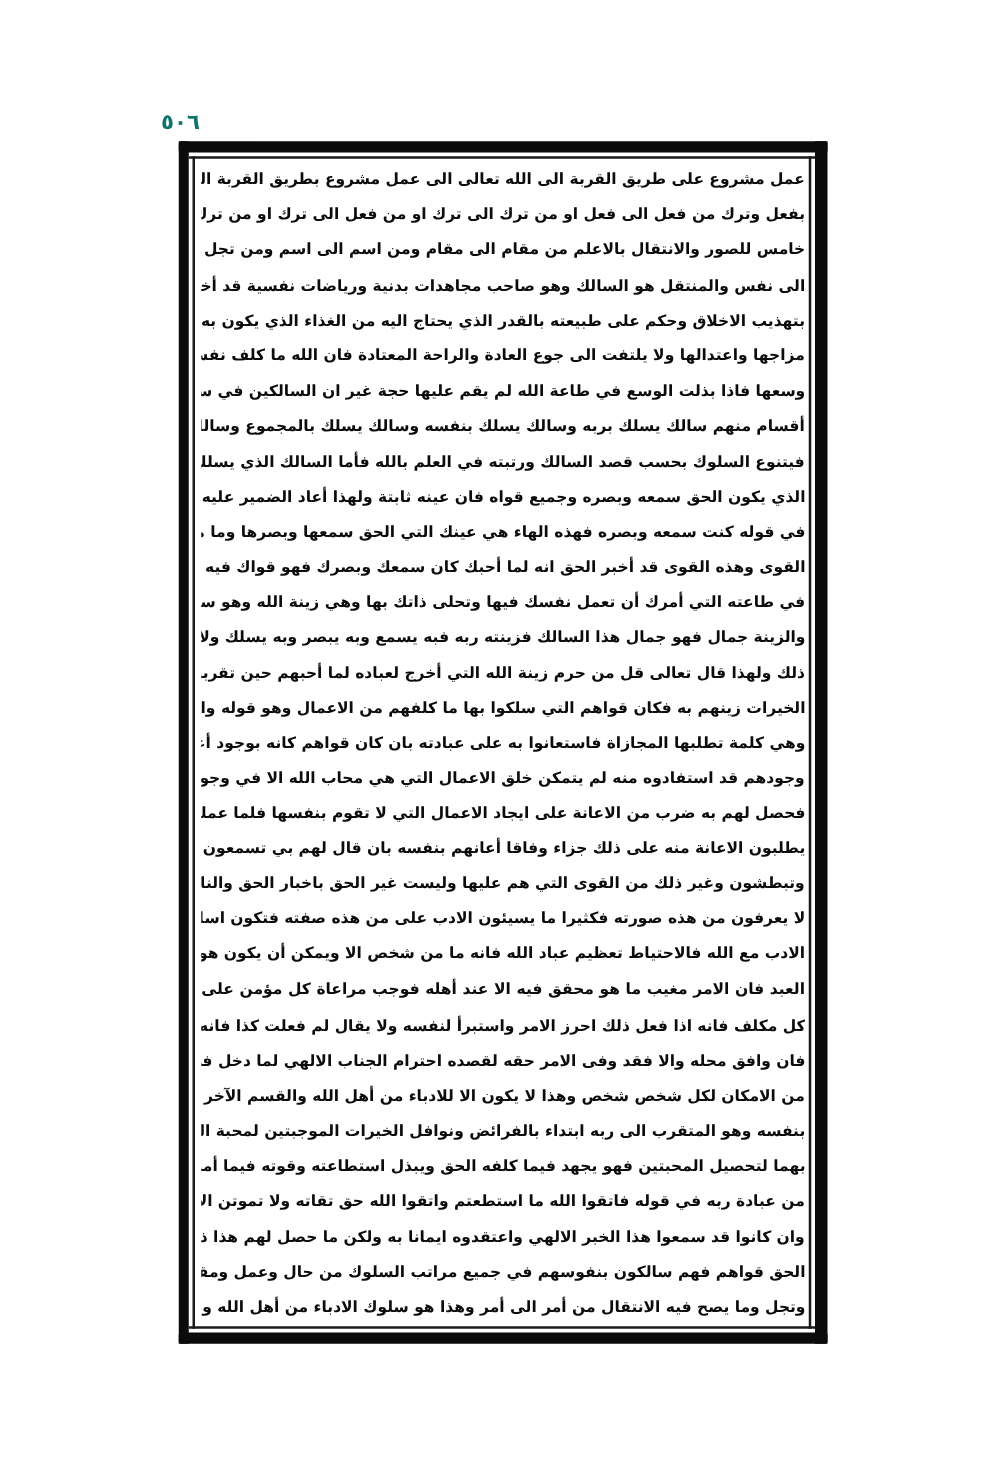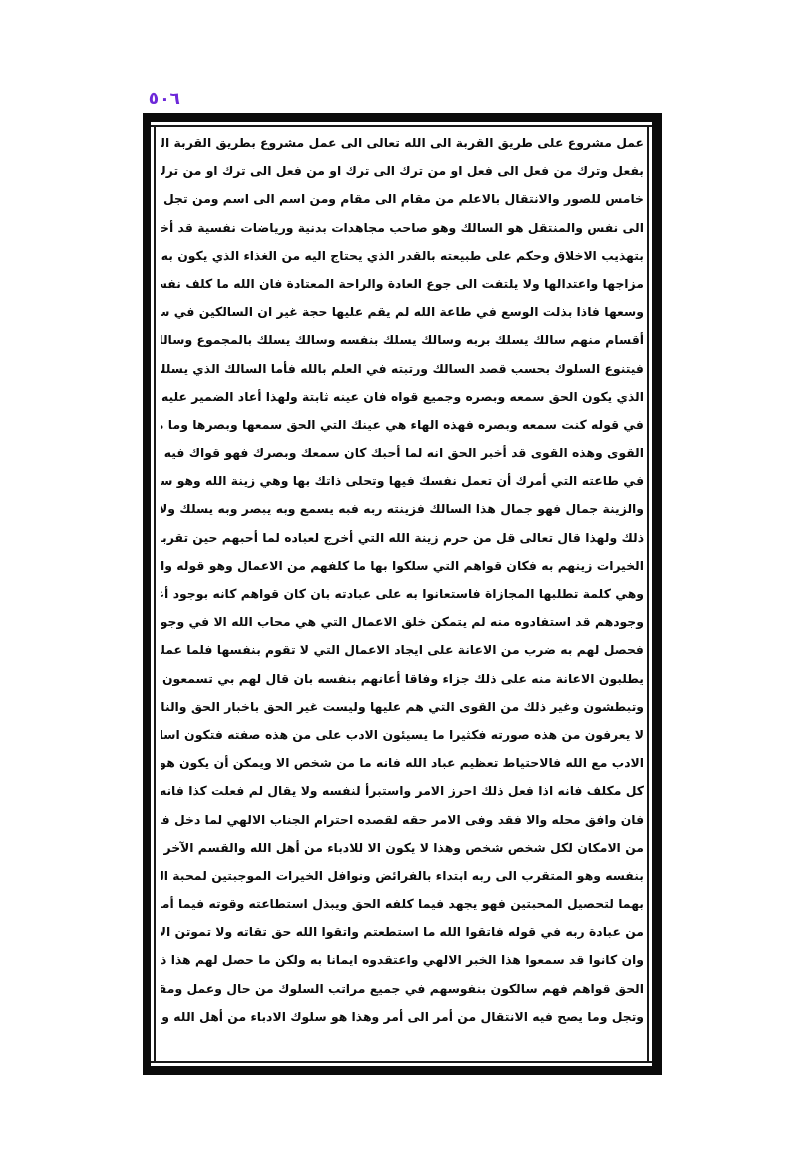--- a/index.html
+++ b/index.html
@@ -18,22 +18,21 @@
   .page-number {
     position: absolute;
     left: 130px;
     top: 88px;
     width: 30px;
     text-align: center;
     font-family: "DejaVu Sans", sans-serif;
     font-size: 17px;
     font-weight: bold;
     direction: rtl;
-    color: #6d28d9;
-    margin-left: 20px;
+    color: #0f766e;
   }
   .frame {
     position: absolute;
     left: 143px;
     top: 113px;
     width: 519px;
     height: 962px;
     box-sizing: border-box;
   }
   
@@ -140,20 +139,21 @@
     <div class="line">والزينة جمال فهو جمال هذا السالك فزينته ربه فبه يسمع وبه يبصر وبه يسلك ولا مانع من</div>
     <div class="line">ذلك ولهذا قال تعالى قل من حرم زينة الله التي أخرج لعباده لما أحبهم حين تقربوا اليه بنوافل</div>
     <div class="line">الخيرات زينهم به فكان قواهم التي سلكوا بها ما كلفهم من الاعمال وهو قوله واياك نستعين</div>
     <div class="line">وهي كلمة تطلبها المجازاة فاستعانوا به على عبادته بان كان قواهم كانه بوجود أعيانهم وان كان</div>
     <div class="line">وجودهم قد استفادوه منه لم يتمكن خلق الاعمال التي هي محاب الله الا في وجود أعيانهم</div>
     <div class="line">فحصل لهم به ضرب من الاعانة على ايجاد الاعمال التي لا تقوم بنفسها فلما عملوا بها وما زالوا</div>
     <div class="line">يطلبون الاعانة منه على ذلك جزاء وفاقا أعانهم بنفسه بان قال لهم بي تسمعون وتبصرون</div>
     <div class="line">وتبطشون وغير ذلك من القوى التي هم عليها وليست غير الحق باخبار الحق والناس في عماية</div>
     <div class="line">لا يعرفون من هذه صورته فكثيرا ما يسيئون الادب على من هذه صفته فتكون اساءة ذلك</div>
     <div class="line">الادب مع الله فالاحتياط تعظيم عباد الله فانه ما من شخص الا ويمكن أن يكون هو ذلك</div>
+    <div class="line">العبد فان الامر مغيب ما هو محقق فيه الا عند أهله فوجب مراعاة كل مؤمن على</div>
     <div class="line">كل مكلف فانه اذا فعل ذلك احرز الامر واستبرأ لنفسه ولا يقال لم فعلت كذا فانه قصد جميل</div>
     <div class="line">فان وافق محله والا فقد وفى الامر حقه لقصده احترام الجناب الالهي لما دخل في المسئلة</div>
     <div class="line">من الامكان لكل شخص شخص وهذا لا يكون الا للادباء من أهل الله والقسم الآخر السالك</div>
     <div class="line">بنفسه وهو المتقرب الى ربه ابتداء بالفرائض ونوافل الخيرات الموجبتين لمحبة الحق من أتى</div>
     <div class="line">بهما لتحصيل المحبتين فهو يجهد فيما كلفه الحق ويبذل استطاعته وقوته فيما أمره به ونهاه</div>
     <div class="line">من عبادة ربه في قوله فاتقوا الله ما استطعتم واتقوا الله حق تقاته ولا تموتن الا وأنتم مسلمون</div>
     <div class="line">وان كانوا قد سمعوا هذا الخبر الالهي واعتقدوه ايمانا به ولكن ما حصل لهم هذا ذوقا فيكون</div>
     <div class="line">الحق قواهم فهم سالكون بنفوسهم في جميع مراتب السلوك من حال وعمل ومقام واسم</div>
     <div class="line">وتجل وما يصح فيه الانتقال من أمر الى أمر وهذا هو سلوك الادباء من أهل الله وذلك ان الله</div>
   </div>

